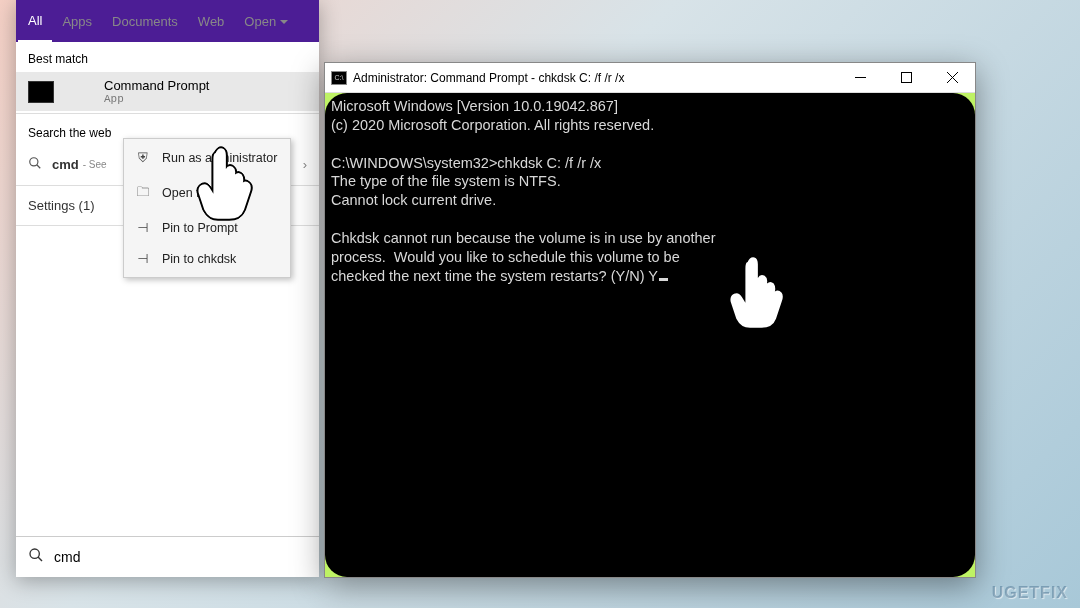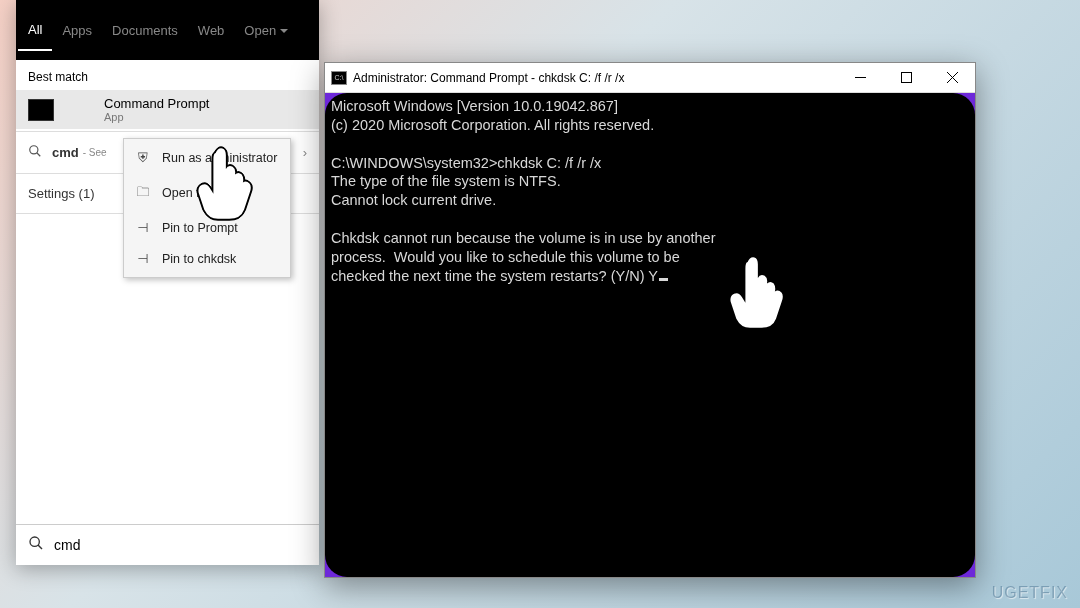--- a/index.html
+++ b/index.html
@@ -1,55 +1,55 @@
 <!DOCTYPE html>
 <html><head>
 <meta charset="utf-8">
 <style>
 * { margin:0; padding:0; box-sizing:border-box; font-family:"Segoe UI",Arial,sans-serif; }
 body { width:1080px; height:608px; background:linear-gradient(135deg,#f5d0c5 0%,#d8e3e8 40%,#a8c8d8 100%); position:relative; overflow:hidden; }
 .startmenu { position:absolute; left:16px; top:0; width:303px; background:#fff; box-shadow:0 4px 20px rgba(0,0,0,0.3); }
-.tabs { background:#000000; display:flex; align-items:center; height:60px; padding:0 2px; }
+.tabs { background:#4c1d95; display:flex; align-items:center; height:42px; padding:0 2px; }
 .tab { color:#888; font-size:13px; padding:12px 10px; cursor:pointer; }
 .tab.active { color:#fff; border-bottom:2px solid #fff; }
 .tab.more::after { content:""; display:inline-block; margin-left:4px; border-left:4px solid transparent; border-right:4px solid transparent; border-top:4px solid #888; vertical-align:middle; }
 .section-header { font-size:12px; color:#000; font-weight:400; padding:10px 12px 6px; background:#fff; }
 .result { display:flex; align-items:center; padding:6px 12px; background:#e8e8e8;gap:40px; }
 .result-icon { width:26px; height:22px; background:#000; border:1px solid #333; margin-right:10px; }
 .result-text { display:flex; flex-direction:column; }
 .result-title { font-size:13px; color:#000; }
-.result-sub { font-size:11px; color:#777; }
+.result-sub { font-size:11px; color:#777;font-family:Liberation Mono, monospace; }
 .sep { border:none; border-top:1px solid #ddd; margin:2px 0; }
 .webrow { display:flex; align-items:center; padding:10px 12px; font-size:13px; color:#333; }
 .webrow .si { margin-right:10px; color:#555; }
 .webrow .q { font-weight:600; margin-right:4px; }
 .webrow .hint { color:#888; font-size:10px; }
 .webrow .chev { margin-left:auto; color:#888; }
 .settingsrow { padding:10px 12px; font-size:13px; color:#333; }
 .spacer { height:308px; }
 .searchbox { display:flex; align-items:center; border-top:1px solid #ccc; padding:10px 12px; background:#fff; }
 .searchbox .si { margin-right:10px; color:#333; }
 .searchbox input { border:none; outline:none; font-size:14px; flex:1; }
 .ctxmenu { position:absolute; left:123px; top:138px; width:168px; background:#f5f5f5; border:1px solid #ccc; box-shadow:2px 2px 6px rgba(0,0,0,0.25); padding:3px 0; z-index:5; }
 .ctxitem { display:flex; align-items:center; padding:8px 10px; font-size:12.5px; color:#222; cursor:pointer; }
 .ctxitem .ico { width:18px; margin-right:10px; color:#444; font-size:13px; text-align:center; }
-.cmdwin { position:absolute; left:324px; top:62px; width:652px; height:516px; background:#6d28d9; border:1px solid #888; box-shadow:0 8px 30px rgba(0,0,0,0.4); display:flex; flex-direction:column; }
+.cmdwin { position:absolute; left:324px; top:62px; width:652px; height:516px; background:#bef264; border:1px solid #888; box-shadow:0 8px 30px rgba(0,0,0,0.4); display:flex; flex-direction:column; }
 .titlebar { height:30px; background:#fff; display:flex; align-items:center; padding-left:6px; border-bottom:1px solid #ddd; }
 .titlebar .tico { width:16px; height:14px; background:#000; border:1px solid #888; margin-right:6px; font-size:7px; color:#ccc; text-align:center; line-height:12px; }
 .titlebar .ttext { font-size:12px; color:#000; }
 .winbtns { margin-left:auto; display:flex; }
 .winbtn { width:46px; height:30px; display:flex; align-items:center; justify-content:center; font-size:14px; color:#000; cursor:pointer; }
 .winbtn svg { width:11px; height:11px; }
 .terminal { flex:1; background:#000; color:#d8d8d8; font-family:Consolas,monospace; font-size:14.5px; line-height:1.3; padding:4px 6px; white-space:pre-wrap; overflow:hidden;border-radius:22px; }
 .cursorline { display:inline; }
 .blink { display:inline-block; width:9px; height:3px; background:#d8d8d8; vertical-align:baseline; margin-left:1px; }
 .pointer { position:absolute; z-index:20; filter:drop-shadow(1px 1px 0 #000) drop-shadow(-1px -1px 0 #000) drop-shadow(1px -1px 0 #000) drop-shadow(-1px 1px 0 #000); }
 .p1 { left:193px; top:144px; width:68px; }
 .p2 { left:725px; top:253px; width:68px; }
-.watermark { position:absolute; right:12px; bottom:6px; font-size:16px; letter-spacing:1px; color:rgba(80,120,150,0.55); font-weight:400; text-shadow:1px 1px 1px rgba(255,255,255,0.6); }
+.watermark { position:absolute; right:12px; bottom:6px; font-size:16px; letter-spacing:1px; color:rgba(80,120,150,0.55); font-weight:700; text-shadow:1px 1px 1px rgba(255,255,255,0.6); }
 </style>
 </head>
 <body>
 
 <div class="startmenu">
   <div class="tabs">
     <div class="tab active">All</div>
     <div class="tab">Apps</div>
     <div class="tab">Documents</div>
     <div class="tab">Web</div>
@@ -59,20 +59,21 @@
   <div class="section-header">Best match</div>
   <div class="result">
     <div class="result-icon"></div>
     <div class="result-text">
       <div class="result-title">Command Prompt</div>
       <div class="result-sub">App</div>
     </div>
   </div>
   <hr class="sep">
 
+  <div class="section-header">Search the web</div>
   <div class="webrow">
     <span class="si">
       <svg width="14" height="14" viewBox="0 0 24 24" fill="none" stroke="currentColor" stroke-width="2">
           <circle cx="10" cy="10" r="7"></circle>
           <line x1="21" y1="21" x2="15" y2="15"></line>
         </svg>
     </span>
     <span class="q">cmd</span>
     <span class="hint">- See </span>
     <span class="chev">›</span>

